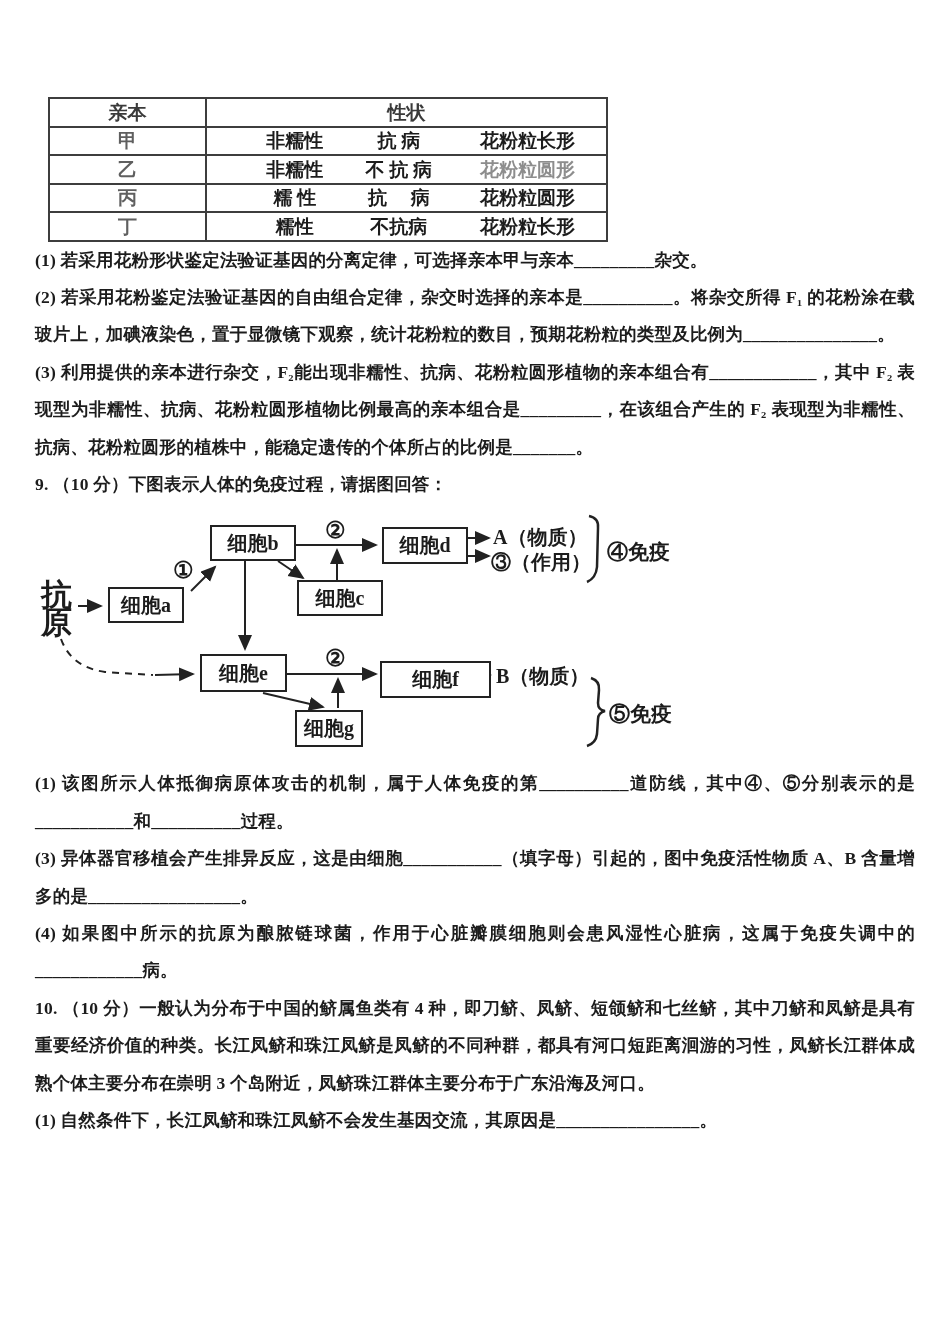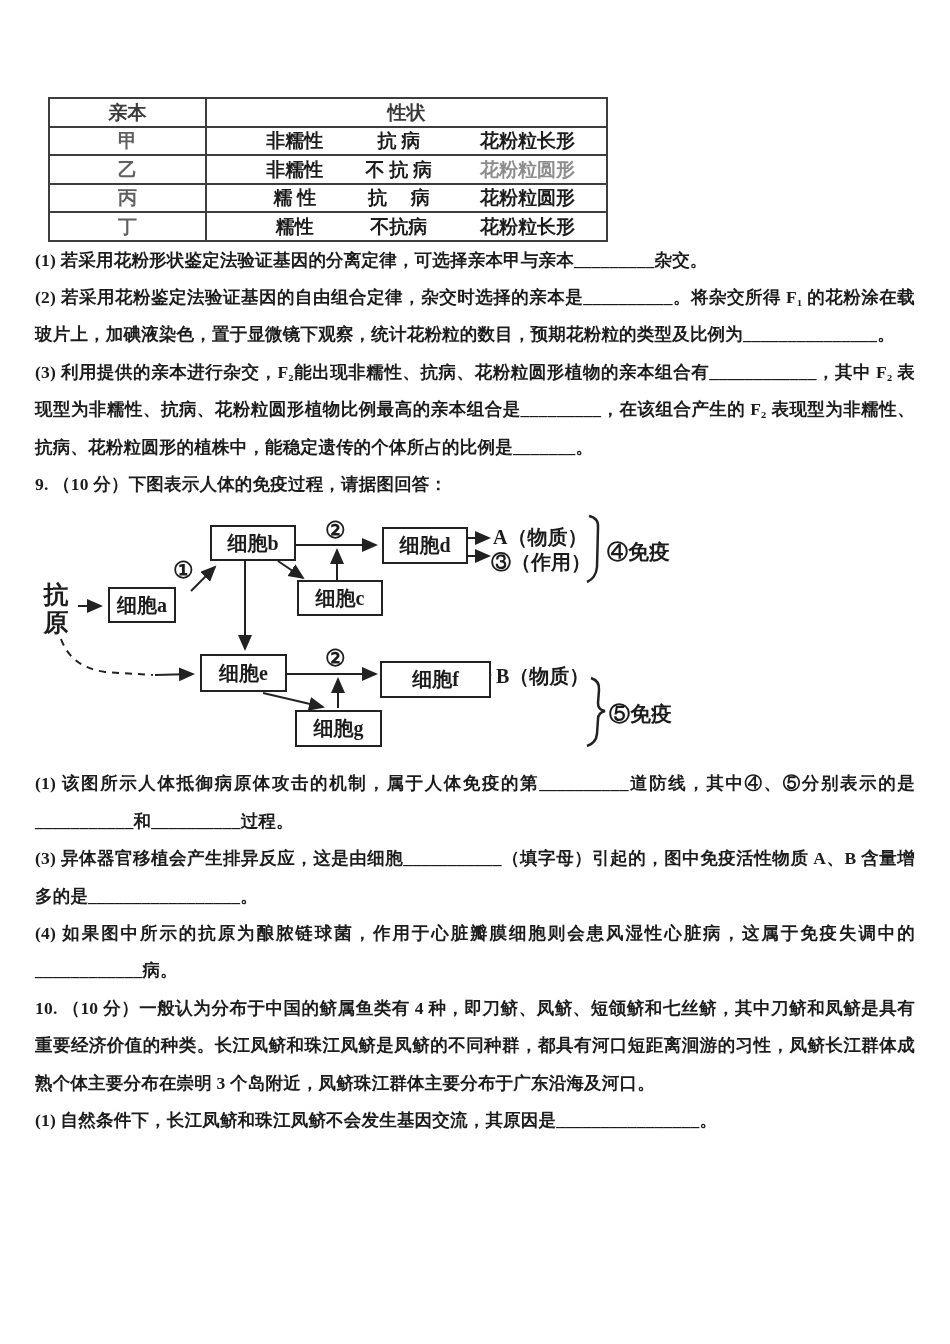--- a/index.html
+++ b/index.html
@@ -60,21 +60,21 @@
     position:absolute;
     border:2px solid #222222;
     background:#ffffff;
     display:flex; align-items:center; justify-content:center;
     font-size:20px; font-weight:bold; color:#1c1c1c;
     box-sizing:border-box;
   }
   .dlabel { position:absolute; font-weight:bold; color:#1c1c1c; white-space:nowrap; }
   .antigen {
     position:absolute; left:6px; top:74px; width:30px;
-    font-size:25px; line-height:28px; font-weight:bold;
+    font-size:31px; line-height:28px; font-weight:bold;
     text-align:center; word-break:break-all;
   }
   .cnum { font-size:23px; line-height:24px; }
   .outtext { font-size:20px; }
   .immtext { font-size:21px; }
 </style>
 </head>
 <body>
 
 <div class="content">
@@ -160,27 +160,27 @@
         <line x1="303" y1="201" x2="303" y2="172" marker-end="url(#arr)"></line>
         <line x1="228" y1="186" x2="288" y2="200" marker-end="url(#arr)"></line>
         <line x1="432" y1="168" x2="455" y2="168" marker-end="url(#arr)"></line>
         <path d="M554,9 Q564,11 563,21 L562,60 Q561,71 552,75" stroke-width="2.5"></path>
         <path d="M556,171 Q565,174 564,183 L563,196 Q563,203 570,204 Q563,206 563,212 L562,227 Q561,236 552,239" stroke-width="2.5"></path>
       </g>
     </svg>
 
     <div class="antigen">抗原</div>
 
-    <div class="dbox" style="left:73px;  top:80px;  width:68px; height:36px;">细胞a</div>
+    <div class="dbox" style="left:73px;  top:80px;  width:76px; height:36px;">细胞a</div>
     <div class="dbox" style="left:167px; top:18px;  width:86px; height:36px;margin-left:8px;">细胞b</div>
     <div class="dbox" style="left:262px; top:73px;  width:86px; height:36px;">细胞c</div>
     <div class="dbox" style="left:347px; top:20px;  width:86px; height:37px;">细胞d</div>
     <div class="dbox" style="left:165px; top:147px; width:87px; height:38px;">细胞e</div>
     <div class="dbox" style="left:345px; top:154px; width:111px; height:37px;">细胞f</div>
-    <div class="dbox" style="left:260px; top:203px; width:87px; height:37px;">细胞g</div>
+    <div class="dbox" style="left:260px; top:203px; width:68px; height:37px;">细胞g</div>
 
     <div class="dlabel cnum" style="left:138px; top:52px;">①</div>
     <div class="dlabel cnum" style="left:290px; top:12px;">②</div>
     <div class="dlabel cnum" style="left:290px; top:140px;">②</div>
 
     <div class="dlabel outtext" style="left:458px; top:17px;">A（物质）</div>
     <div class="dlabel outtext" style="left:456px; top:42px;">③（作用）</div>
     <div class="dlabel immtext" style="left:572px; top:31px;">④免疫</div>
     <div class="dlabel outtext" style="left:461px; top:156px;">B（物质）</div>
     <div class="dlabel immtext" style="left:574px; top:193px;">⑤免疫</div>

